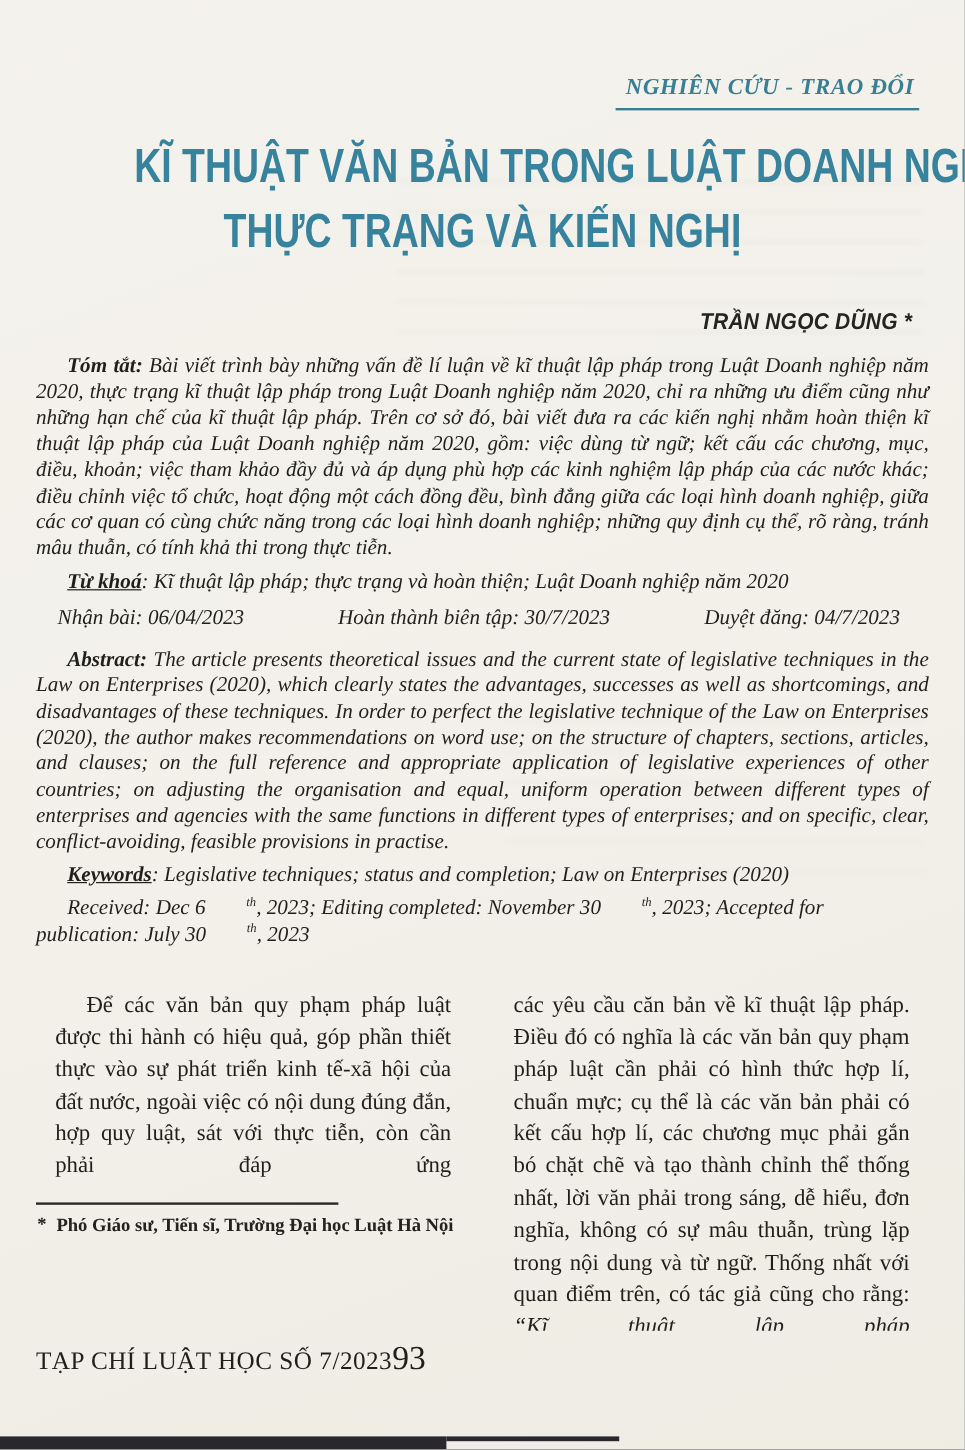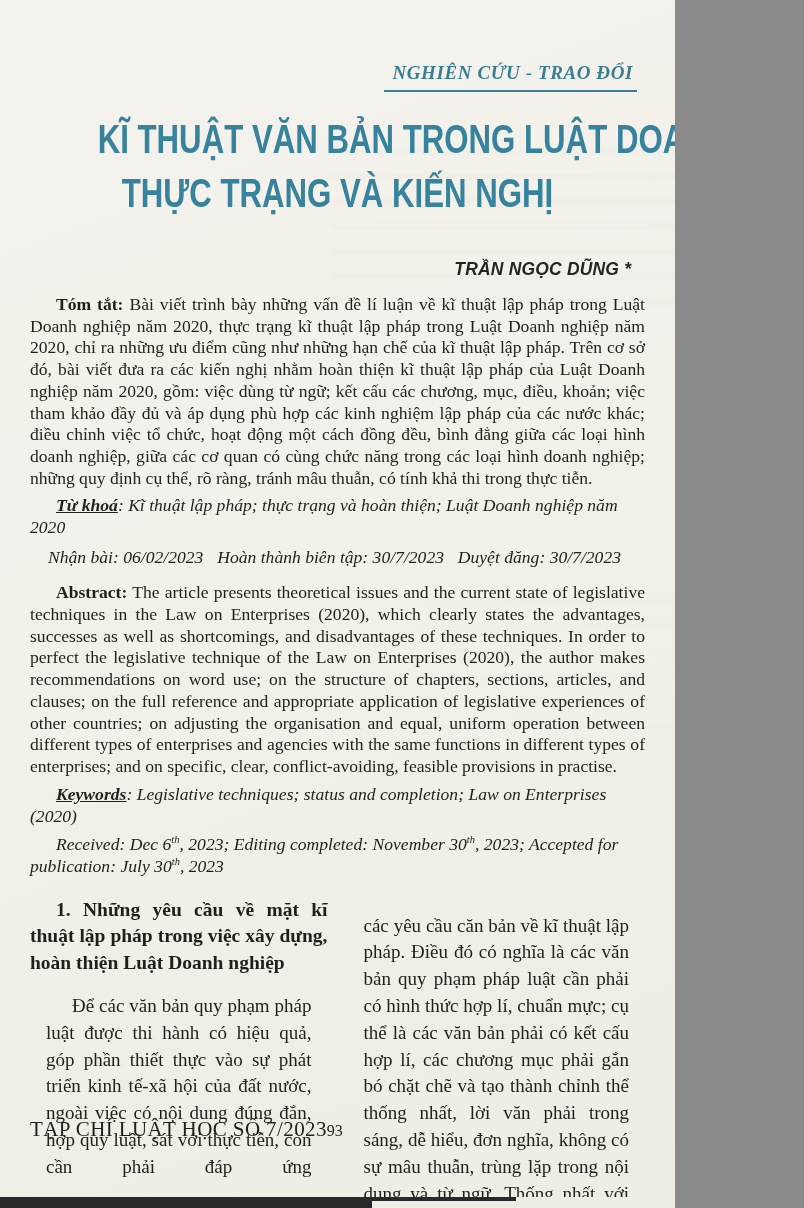--- a/index.html
+++ b/index.html
@@ -1,18 +1,18 @@
 <!DOCTYPE html>
 <html><head>
 <meta charset="utf-8">
 <style>
   html,body{margin:0;padding:0;background:#8a8a8a;}
   .page{
     position:relative;
-    width:675px;height:1208px;
+    width:804px;height:1208px;
     background:linear-gradient(160deg,#f4f2ec 0%,#f2f0e9 55%,#efece4 100%);
     overflow:hidden;
     font-family:"Liberation Serif",serif;
     color:#201f1c;
   }
   .content{padding:0 30px;}
 
   
   .bleed{
     position:absolute;pointer-events:none;
@@ -39,54 +39,54 @@
 
   .author-row{margin-top:38px;text-align:right;padding-right:14px;}
   .author{
     display:inline-block;
     font-family:"Liberation Sans",sans-serif;
     font-style:italic;font-weight:700;font-size:19px;letter-spacing:.2px;
     transform:scaleX(.92);transform-origin:right center;
     color:#242421;
   }
 
-  .abstract{margin:14px 0 0 0;font-size:17.6px;line-height:21.7px;
+  .abstract{margin:14px 0 0 0;font-style:italic;font-size:17.6px;line-height:21.7px;
     text-align:justify;text-indent:26px;}
   .lbl-bold{font-weight:700;}
   .lbl-underline{font-weight:700;text-decoration:underline;margin-top:18px;}
 
   .kw{margin:5px 0 0 0;font-style:italic;font-size:17.6px;line-height:22px;text-indent:26px;}
 
   .dates{display:flex;justify-content:space-between;margin-top:8px;
     padding:0 24px 0 18px;font-style:italic;font-size:17.6px;line-height:22px;}
 
   .title-en{margin:13px 0 0 0;font-size:19.5px;line-height:29px;text-indent:26px;
     letter-spacing:.2px;text-align:left;font-weight:400;}
 
   .received{margin:6px 0 0 0;font-style:italic;font-size:17.6px;line-height:22px;text-indent:26px;}
-  .received sup{font-size:.6em;line-height:0;}
+  .received sup{font-size:.6em;line-height:0;margin-left:34px;}
 
   .columns{display:flex;gap:20px;margin-top:20px;height:300px;overflow:hidden;
     font-size:19px;line-height:26.8px;text-align:justify;}
   .col{flex:1 1 0;min-width:0;}
   .col-heading{margin:0;font-size:19.5px;font-weight:700;text-indent:26px;text-align:justify;}
   .col p{margin:16px;}
   .left-para{text-indent:26px;text-align-last:justify;}
   .right-para{text-align-last:justify;}
   .quote-italic{font-style:italic;}
 
   .fn-rule{width:252px;border:none;border-top:2px solid #2b2a28;margin:10px 0 7px 0;}
   .footnote{position:relative;padding-left:17px;font-weight:700;
     font-size:15.5px;line-height:21.5px;text-align:left;color:#23221f;}
   .fn-marker{position:absolute;left:1px;top:-1px;}
 
   .footer-row{position:absolute;left:30px;right:30px;top:1104px;
     display:flex;justify-content:flex-start;align-items:baseline;margin-top:13px;}
   .journal{font-size:21px;letter-spacing:.4px;}
-  .pageno{font-size:16px;padding-right:14px;}
+  .pageno{font-size:28px;padding-right:14px;}
 
   .bar-thick{position:absolute;left:0;bottom:0;width:372px;height:11px;background:#29282d;}
   .bar-thin{position:absolute;left:372px;bottom:7px;width:144px;height:4px;background:#29282d;}
 </style>
 </head>
 <body>
 
 <div class="page">
 
   <div class="bleed bleed-1"></div>
@@ -105,36 +105,35 @@
 
     <div class="author-row">
       <span class="author">TRẦN NGỌC DŨNG *</span>
     </div>
 
     <p class="abstract"><span class="lbl-bold">Tóm tắt:</span><span> Bài viết trình bày những vấn đề lí luận về kĩ thuật lập pháp trong Luật Doanh nghiệp năm 2020, thực trạng kĩ thuật lập pháp trong Luật Doanh nghiệp năm 2020, chỉ ra những ưu điểm cũng như những hạn chế của kĩ thuật lập pháp. Trên cơ sở đó, bài viết đưa ra các kiến nghị nhằm hoàn thiện kĩ thuật lập pháp của Luật Doanh nghiệp năm 2020, gồm: việc dùng từ ngữ; kết cấu các chương, mục, điều, khoản; việc tham khảo đầy đủ và áp dụng phù hợp các kinh nghiệm lập pháp của các nước khác; điều chỉnh việc tổ chức, hoạt động một cách đồng đều, bình đẳng giữa các loại hình doanh nghiệp, giữa các cơ quan có cùng chức năng trong các loại hình doanh nghiệp; những quy định cụ thể, rõ ràng, tránh mâu thuẫn, có tính khả thi trong thực tiễn.</span></p>
 
     <p class="kw"><span class="lbl-underline">Từ khoá</span><span>: Kĩ thuật lập pháp; thực trạng và hoàn thiện; Luật Doanh nghiệp năm 2020</span></p>
 
     <div class="dates">
-      <span>Nhận bài: 06/02/2023</span>
+      <span>Nhận bài: 06/04/2023</span>
       <span>Hoàn thành biên tập: 30/7/2023</span>
-      <span>Duyệt đăng: 30/7/2023</span>
+      <span>Duyệt đăng: 04/7/2023</span>
     </div>
 
 
     <p class="abstract"><span class="lbl-bold">Abstract:</span><span> The article presents theoretical issues and the current state of legislative techniques in the Law on Enterprises (2020), which clearly states the advantages, successes as well as shortcomings, and disadvantages of these techniques. In order to perfect the legislative technique of the Law on Enterprises (2020), the author makes recommendations on word use; on the structure of chapters, sections, articles, and clauses; on the full reference and appropriate application of legislative experiences of other countries; on adjusting the organisation and equal, uniform operation between different types of enterprises and agencies with the same functions in different types of enterprises; and on specific, clear, conflict-avoiding, feasible provisions in practise.</span></p>
 
     <p class="kw"><span class="lbl-underline">Keywords</span><span>: Legislative techniques; status and completion; Law on Enterprises (2020)</span></p>
 
     <p class="received"><span>Received: Dec 6</span><sup>th</sup><span>, 2023; Editing completed: November 30</span><sup>th</sup><span>, 2023; Accepted for publication: July 30</span><sup>th</sup><span>, 2023</span></p>
 
     <div class="columns">
 
       <div class="col">
-        <h2 class="col-heading">1. Những yêu cầu về mặt kĩ thuật lập pháp trong việc xây dựng, hoàn thiện Luật Doanh nghiệp</h2>
         <p class="left-para">Để các văn bản quy phạm pháp luật được thi hành có hiệu quả, góp phần thiết thực vào sự phát triển kinh tế-xã hội của đất nước, ngoài việc có nội dung đúng đắn, hợp quy luật, sát với thực tiễn, còn cần phải đáp ứng</p>
         <hr class="fn-rule">
         <div class="footnote">
           <span class="fn-marker">*</span>
           <div>Phó Giáo sư, Tiến sĩ, Trường Đại học Luật Hà Nội</div>
         </div>
       </div>
 
       <div class="col">
         <p class="right-para"><span>các yêu cầu căn bản về kĩ thuật lập pháp. Điều đó có nghĩa là các văn bản quy phạm pháp luật cần phải có hình thức hợp lí, chuẩn mực; cụ thể là các văn bản phải có kết cấu hợp lí, các chương mục phải gắn bó chặt chẽ và tạo thành chỉnh thể thống nhất, lời văn phải trong sáng, dễ hiểu, đơn nghĩa, không có sự mâu thuẫn, trùng lặp trong nội dung và từ ngữ. Thống nhất với quan điểm trên, có tác giả cũng cho rằng: </span><span class="quote-italic">“Kĩ thuật lập pháp</span></p>

